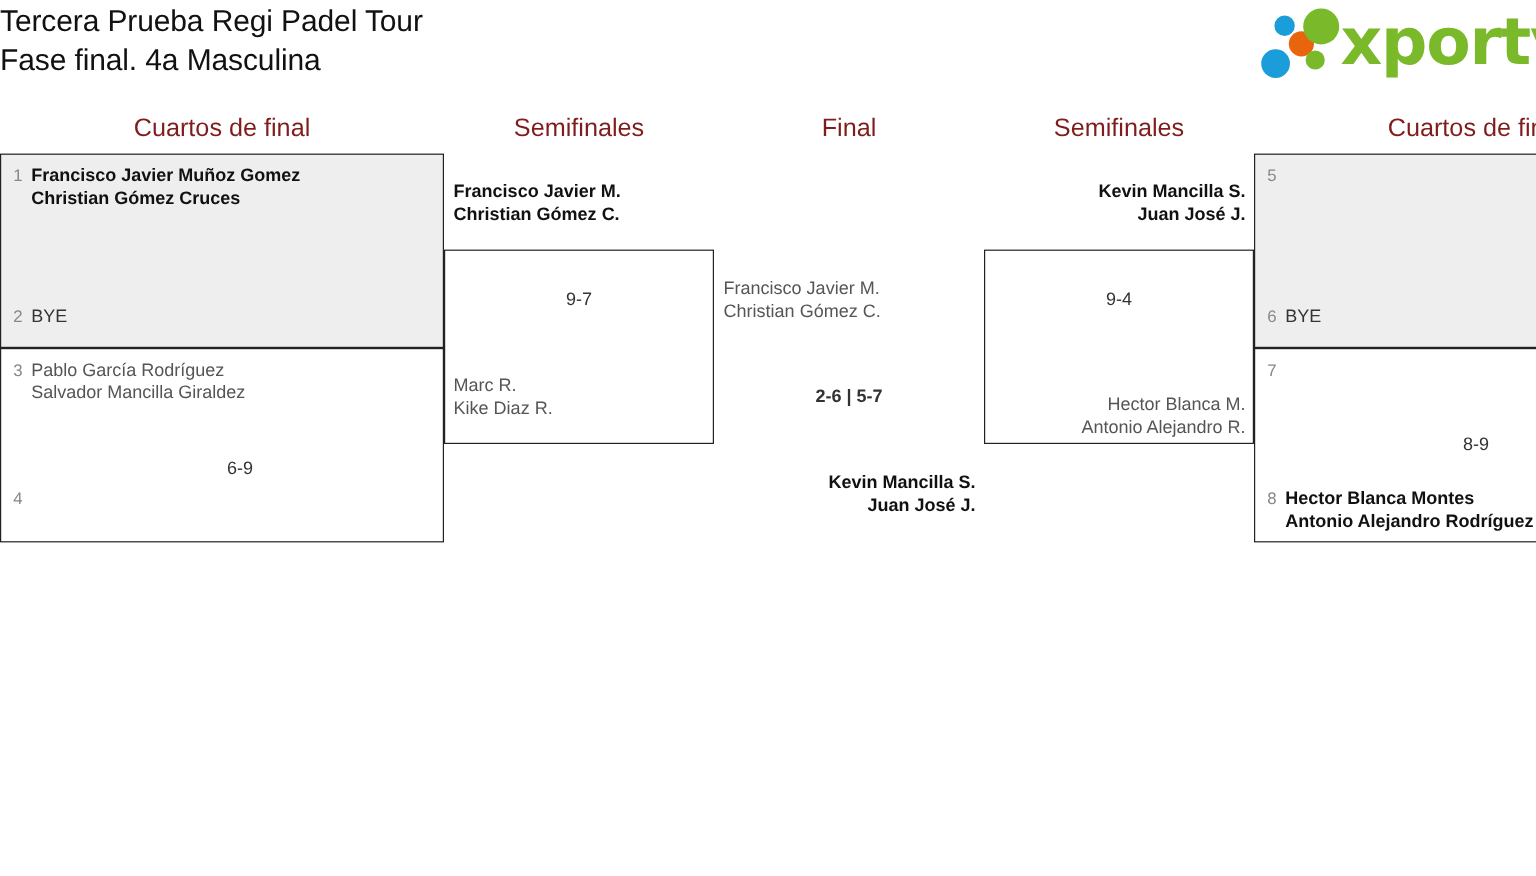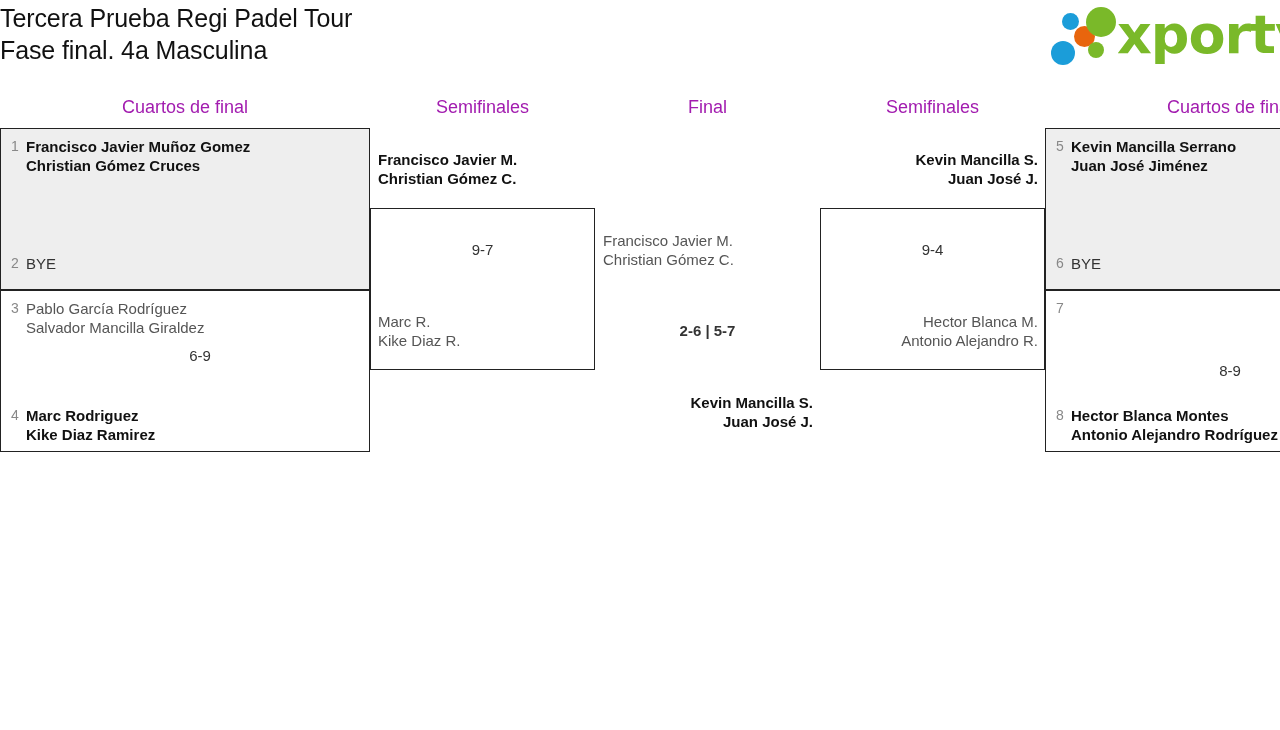--- a/index.html
+++ b/index.html
@@ -55,24 +55,24 @@
     font-weight: 700;
     color: #7ab929;
     letter-spacing: -1px;
     font-family: "DejaVu Sans", sans-serif;
   }
 
   
   .round-header {
     position: absolute;
     top: 95px;
-    font-size: 18px;
+    font-size: 21px;
     line-height: 24px;
     font-weight: 400;
-    color: #a21caf;
+    color: #7f1d1d;
     text-align: center;
     white-space: nowrap;
   }
   #round-qf-left  { left: 0px;    width: 370px; }
   #round-sf-left  { left: 370px;  width: 225px; }
   #round-final    { left: 595px;  width: 225px; }
   #round-sf-right { left: 820px;  width: 225px; }
   #round-qf-right { left: 1045px; width: 370px; text-align: center; }
 
   
@@ -131,36 +131,36 @@
   #entry-seed5 { left: 1049px; top: 137px; }
   #entry-seed6 { left: 1049px; top: 254px; }
   #entry-seed7 { left: 1049px; top: 299px; }
   #entry-seed8 { left: 1049px; top: 406px; }
 
   
   .entry.noseed .names { display: block; }
   #entry-sf-left-top    { left: 378px; top: 150px; }
   #entry-sf-left-bottom { left: 378px; top: 312px; align-items: center; }
   #entry-sf-right-top    { right: 242px; top: 150px; }
-  #entry-sf-right-bottom { right: 242px; top: 312px; }
+  #entry-sf-right-bottom { right: 242px; top: 328px; }
 
   
   #entry-final-top    { left: 603px; top: 231px; }
   #entry-final-bottom { right: 467px; top: 393px; }
 
   
   .score {
     position: absolute;
     font-size: 15px;
     line-height: 20px;
     color: #333333;
     text-align: center;
     white-space: nowrap;
   }
-  #score-qf-left   { left: 0px;    top: 346px; width: 400px; }
+  #score-qf-left   { left: 0px;    top: 381px; width: 400px; }
   #score-qf-right  { left: 1045px; top: 361px; width: 370px; }
   #score-sf-left   { left: 370px;  top: 240px; width: 225px; }
   #score-sf-right  { left: 820px;  top: 240px; width: 225px; }
   #score-final     { left: 595px;  top: 321px; width: 225px; font-weight: bold; }
 </style>
 </head>
 <body>
 
 <div id="header">
   <div id="tournament-title">Tercera Prueba Regi Padel Tour
@@ -200,22 +200,20 @@
   <span class="seed">2</span>
   <span class="names">BYE</span>
 </div>
 <div class="entry" id="entry-seed3">
   <span class="seed">3</span>
   <span class="names">Pablo García Rodríguez
 Salvador Mancilla Giraldez</span>
 </div>
 <div class="entry winner" id="entry-seed4">
   <span class="seed">4</span>
-  <span class="names">Marc Rodriguez
-Kike Diaz Ramirez</span>
 </div>
 <div class="score" id="score-qf-left">6-9</div>
 
 <div class="entry noseed winner" id="entry-sf-left-top">
   <span class="names">Francisco Javier M.
 Christian Gómez C.</span>
 </div>
 <div class="entry noseed" id="entry-sf-left-bottom">
   <span class="names">Marc R.
 Kike Diaz R.</span>
@@ -237,22 +235,20 @@
 Juan José J.</span>
 </div>
 <div class="entry noseed right-align" id="entry-sf-right-bottom">
   <span class="names">Hector Blanca M.
 Antonio Alejandro R.</span>
 </div>
 <div class="score" id="score-sf-right">9-4</div>
 
 <div class="entry winner" id="entry-seed5">
   <span class="seed">5</span>
-  <span class="names">Kevin Mancilla Serrano
-Juan José Jiménez</span>
 </div>
 <div class="entry bye" id="entry-seed6">
   <span class="seed">6</span>
   <span class="names">BYE</span>
 </div>
 <div class="entry" id="entry-seed7">
   <span class="seed">7</span>
 </div>
 <div class="entry winner" id="entry-seed8">
   <span class="seed">8</span>

